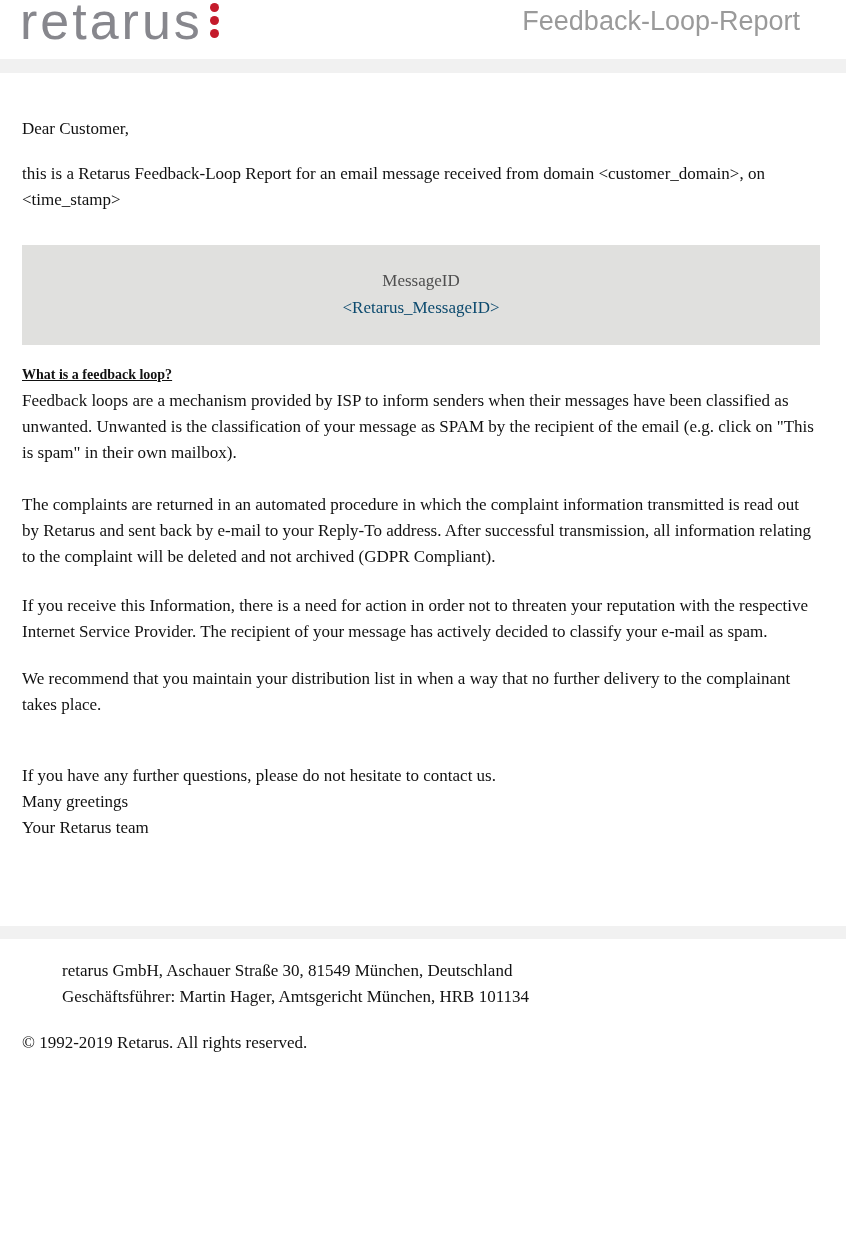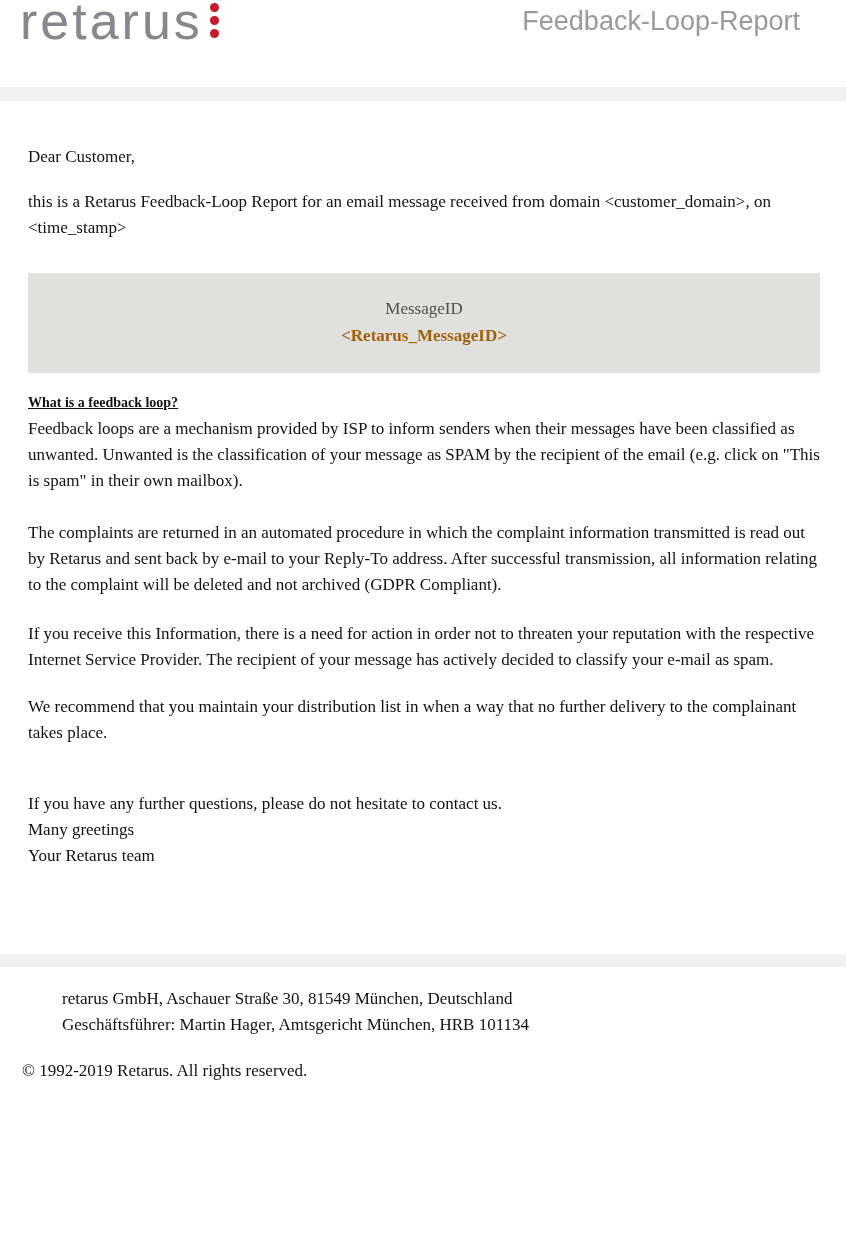--- a/index.html
+++ b/index.html
@@ -9,21 +9,21 @@
     height: 1239px;
     overflow: hidden;
     font-family: "Liberation Serif", serif;
     color: #111111;
     position: relative;
   }
 
   
   .header {
     position: relative;
-    height: 87px;
+    height: 59px;
     background: #ffffff;
   }
   .logo {
     position: absolute;
     left: 20px;
     top: -6px;
     display: flex;
     align-items: flex-start;
     font-family: "Liberation Sans", sans-serif;
   }
@@ -59,35 +59,35 @@
     color: #9a9a9a;
     font-weight: normal;
   }
 
   
   .band { width: 100%; height: 14px; background: #f1f1f1; }
   .band-bottom { height: 13px; margin-top: 85px; }
 
   
   .content {
-    padding: 0 26px 0 28px;
+    padding: 0 26px 0 22px;
     font-size: 17px;
     line-height: 26px;
   }
   .salutation { margin-top: 43px; }
   .intro { margin-top: 19px; }
 
   .messageid-box {
     margin-top: 32px;
     background: #e0e0de;
     text-align: center;
     padding: 22px 10px 24px 10px;
   }
   .messageid-label { color: #4f4f4f; line-height: 27px; }
-  .messageid-value { color: #a16207; font-weight: bold; line-height: 27px; }
+  .messageid-value { color: #0c4a6e; font-weight: normal; line-height: 27px; }
 
   .section-heading {
     margin-top: 17px;
     font-size: 14px;
     font-weight: bold;
     text-decoration: underline;
   }
 
   .para-1 { }
   .para-2 { margin-top: 26px; }

